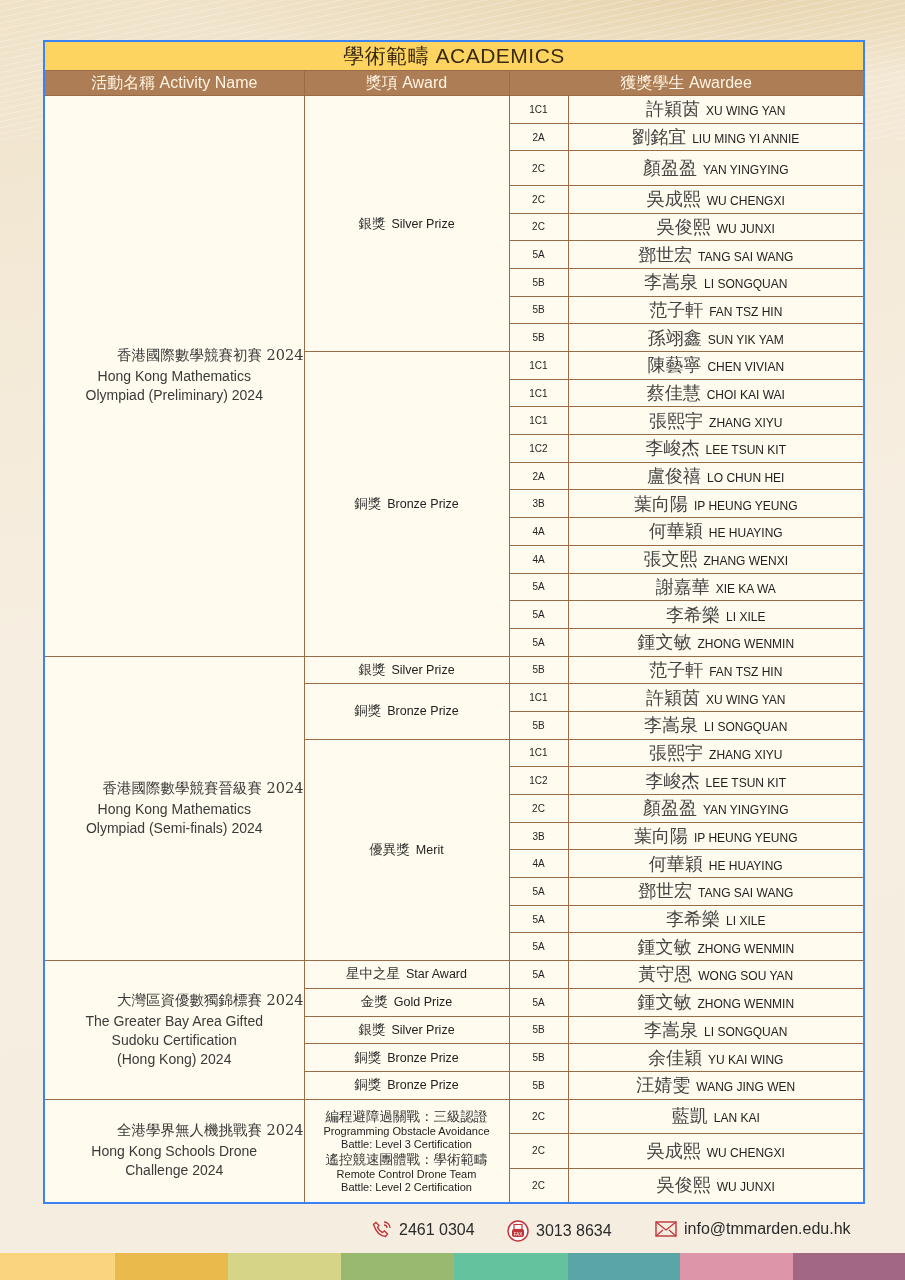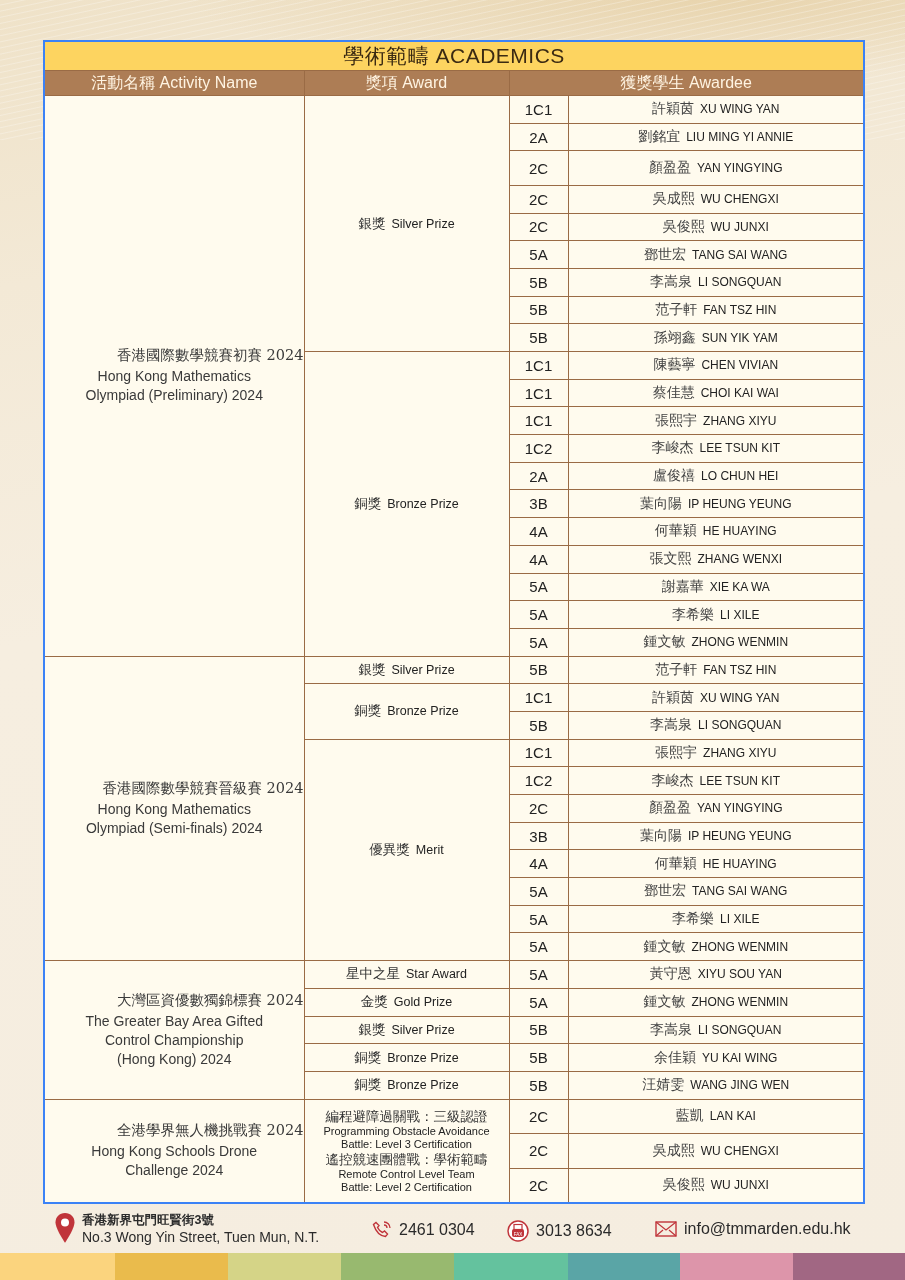--- a/index.html
+++ b/index.html
@@ -32,23 +32,23 @@
     border-bottom:1px solid #7a5632;
   }
   .head-row th {
     background:#ad7d55; color:#fff4e2; height:24px;
     font-size:16px; font-weight:normal;
   }
   td.act { color:#3a3a3a; font-size:14px; line-height:19px; }
   td.act .zh { font-family:"DejaVu Serif", serif; font-size:14.5px; color:#3a3a3a; margin-bottom:2px;text-align:right; }
   td.award { font-size:12.5px; color:#222; }
   td.award .zh { font-family:Liberation Mono, monospace; font-size:13.5px; margin-right:6px; color:#333; }
-  td.cls { font-size:15px; color:#222; }
+  td.cls { font-size:10px; color:#222; }
   td.name { font-size:12px; color:#222; }
-  td.name .zh { font-family:"DejaVu Serif", serif; font-size:14px; color:#444; margin-right:6px; }
+  td.name .zh { font-family:"DejaVu Serif", serif; font-size:18px; color:#444; margin-right:6px; }
   tr.r { height:27.7px; }
   tr.rt { height:34.5px; }
   td.drone-award { font-size:11px; line-height:13px; color:#222; }
   td.drone-award .zh { font-family:Liberation Sans, sans-serif; font-size:13.5px; display:block; line-height:17px; color:#333; }
   .footer {
     position:absolute; left:0; top:1205px; width:905px; height:48px;
   }
   .addr { position:absolute; left:54px; top:7px; display:flex; align-items:flex-start; }
   .addr .text { margin-left:6px; color:#2a2a2a; }
   .addr .l1 { font-size:12.5px; font-weight:bold; line-height:16px; }
@@ -218,26 +218,26 @@
         <td class="name"><span class="zh">李希樂</span><span>LI XILE</span></td>
       </tr>
       <tr class="r">
         <td class="cls">5A</td>
         <td class="name"><span class="zh">鍾文敏</span><span>ZHONG WENMIN</span></td>
       </tr>
       <tr class="r">
         <td class="act" rowspan="5">
           <div class="zh">大灣區資優數獨錦標賽 2024</div>
           <div>The Greater Bay Area Gifted</div>
-          <div>Control Championship</div>
+          <div>Sudoku Certification</div>
           <div>(Hong Kong) 2024</div>
         </td>
         <td class="award" rowspan="1"><span class="zh">星中之星</span><span>Star Award</span></td>
         <td class="cls">5A</td>
-        <td class="name"><span class="zh">黃守恩</span><span>XIYU SOU YAN</span></td>
+        <td class="name"><span class="zh">黃守恩</span><span>WONG SOU YAN</span></td>
       </tr>
       <tr class="r">
         <td class="award" rowspan="1"><span class="zh">金獎</span><span>Gold Prize</span></td>
         <td class="cls">5A</td>
         <td class="name"><span class="zh">鍾文敏</span><span>ZHONG WENMIN</span></td>
       </tr>
       <tr class="r">
         <td class="award" rowspan="1"><span class="zh">銀獎</span><span>Silver Prize</span></td>
         <td class="cls">5B</td>
         <td class="name"><span class="zh">李嵩泉</span><span>LI SONGQUAN</span></td>
@@ -256,48 +256,38 @@
         <td class="act" rowspan="3">
           <div class="zh">全港學界無人機挑戰賽 2024</div>
           <div>Hong Kong Schools Drone</div>
           <div>Challenge 2024</div>
         </td>
         <td class="drone-award" rowspan="3">
           <div class="zh">編程避障過關戰：三級認證</div>
           <div>Programming Obstacle Avoidance</div>
           <div>Battle: Level 3 Certification</div>
           <div class="zh">遙控競速團體戰：學術範疇</div>
-          <div>Remote Control Level Team</div>
+          <div>Remote Control Drone Team</div>
           <div>Battle: Level 2 Certification</div>
         </td>
         <td class="cls">2C</td>
         <td class="name"><span class="zh">藍凱</span><span>LAN KAI</span></td>
       </tr>
       <tr class="rt">
         <td class="cls">2C</td>
         <td class="name"><span class="zh">吳成熙</span><span>WU CHENGXI</span></td>
       </tr>
       <tr class="rt">
         <td class="cls">2C</td>
         <td class="name"><span class="zh">吳俊熙</span><span>WU JUNXI</span></td>
       </tr>
     </tbody>
 </table>
 
 <div class="footer">
-  <div class="addr">
-    <svg width="22" height="32" viewBox="0 0 22 32">
-        <path d="M11 1C5.5 1 1.5 5 1.5 10.3c0 6.8 9.5 20.5 9.5 20.5s9.5-13.7 9.5-20.5C20.5 5 16.5 1 11 1z" fill="#c0343a"></path>
-        <circle cx="11" cy="10.5" r="4" fill="#fff"></circle>
-      </svg>
-    <div class="text">
-      <div class="l1">香港新界屯門旺賢街3號</div>
-      <div class="l2">No.3 Wong Yin Street,  Tuen Mun, N.T.</div>
-    </div>
-  </div>
   <div class="contact" style="left:372px">
     <svg width="20" height="20" viewBox="0 0 20 20">
         <path d="M4 2.5l3 3-1.5 2c1 2 3 4 5 5l2-1.5 3 3-2 2.5C8 16 4 12 1.5 4.5z" fill="none" stroke="#c0343a" stroke-width="1.4"></path>
         <path d="M12 2a6 6 0 0 1 6 6M12 5a3 3 0 0 1 3 3" fill="none" stroke="#c0343a" stroke-width="1.3"></path>
       </svg>
     <span>2461 0304</span>
   </div>
   <div class="contact" style="left:507px">
     <svg width="22" height="22" viewBox="0 0 22 22">
         <circle cx="11" cy="11" r="10" fill="#fff" stroke="#c0343a" stroke-width="1.5"></circle>

